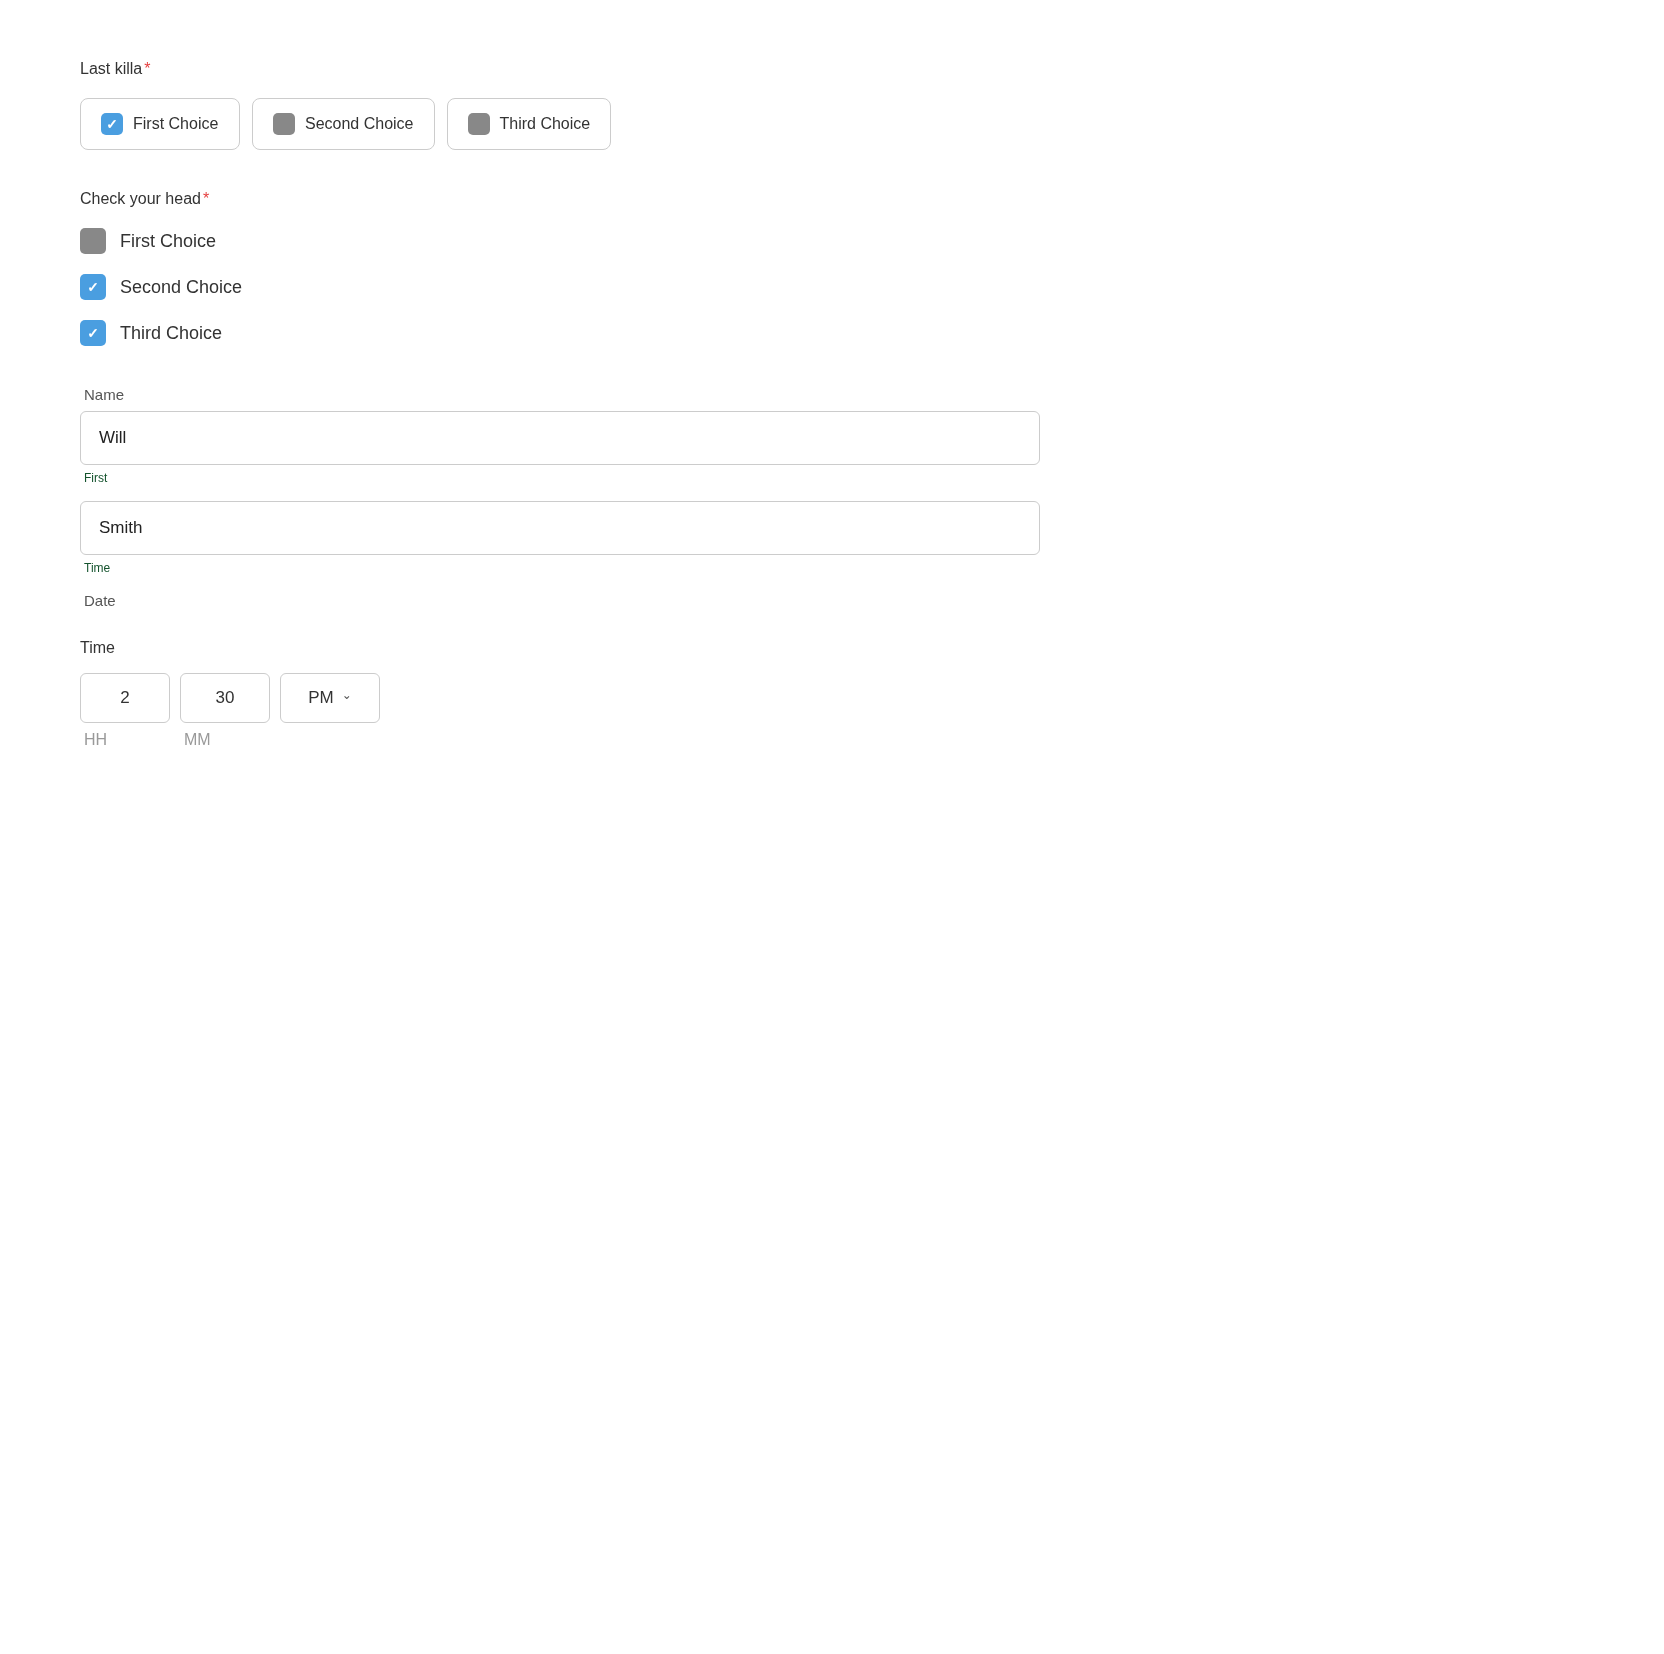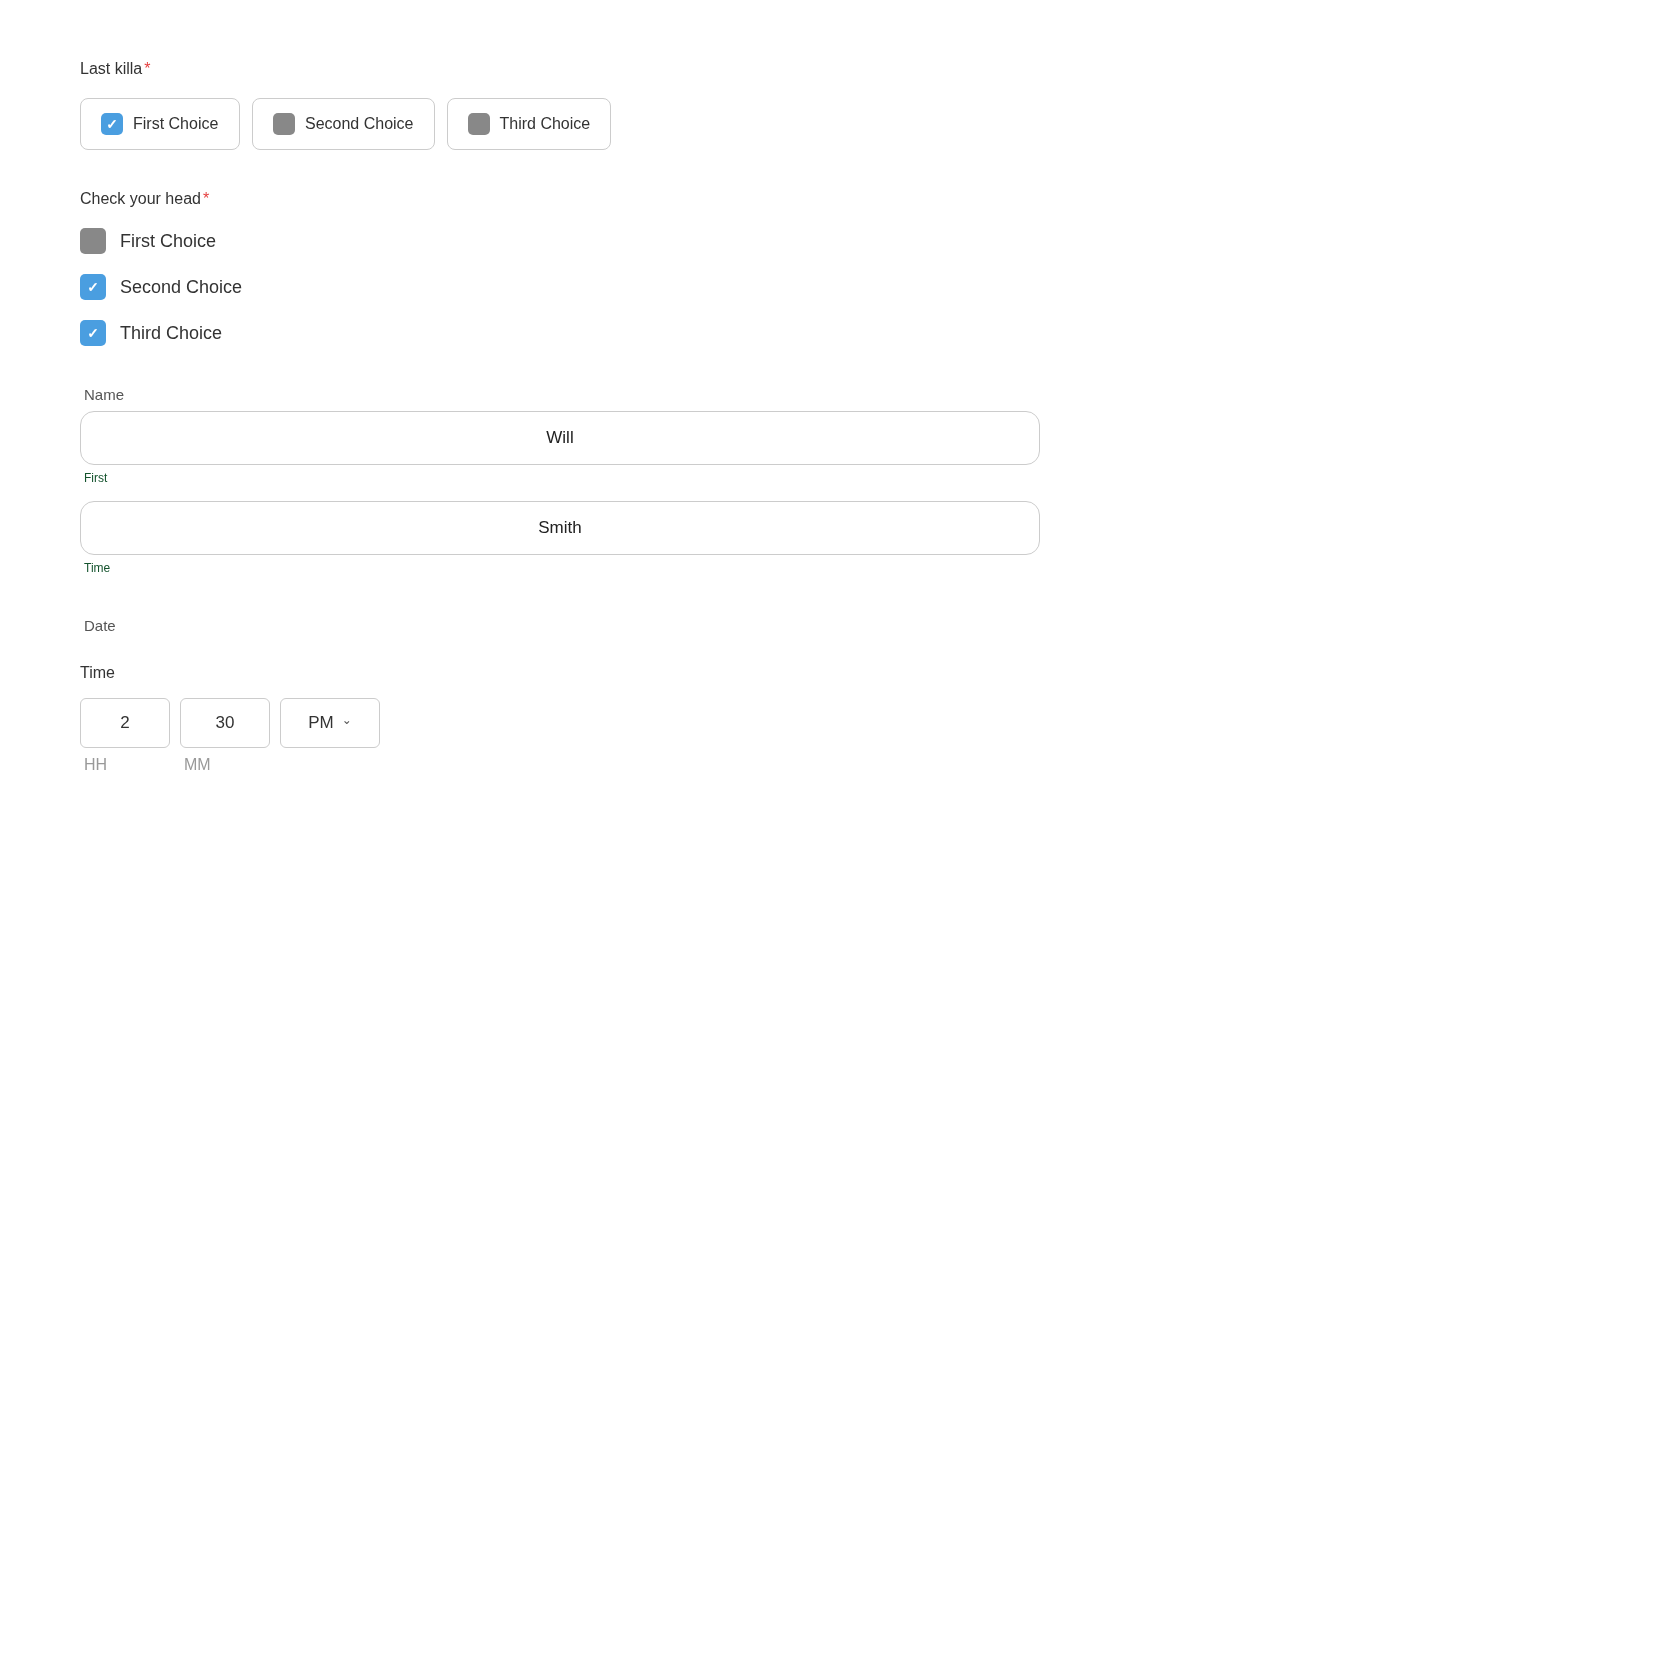--- a/index.html
+++ b/index.html
@@ -100,21 +100,21 @@
       height: 26px;
       border-radius: 5px;
       display: flex;
       align-items: center;
       justify-content: center;
       flex-shrink: 0;
     }
 
     
     .name-section {
-      margin-bottom: 42px;
+      margin-bottom: 17px;
     }
 
     .field-group {
       margin-bottom: 0;
     }
 
     .field-label {
       font-size: 15px;
       color: #555;
       margin-bottom: 8px;
@@ -126,27 +126,26 @@
       color: #14532d;
       margin-top: 6px;
       padding-left: 4px;
       margin-bottom: 16px;
     }
 
     .text-input {
       width: 100%;
       max-width: 960px;
       border: 1.5px solid #cccccc;
-      border-radius: 14px;
+      border-radius: 6px;
       padding: 16px 18px;
       font-size: 17px;
       color: #222;
       outline: none;
       background: #fff;
-      text-align: center;
     }
 
     
     .date-section {
       margin-bottom: 30px;
     }
 
     
     .time-section {
       margin-bottom: 30px;

